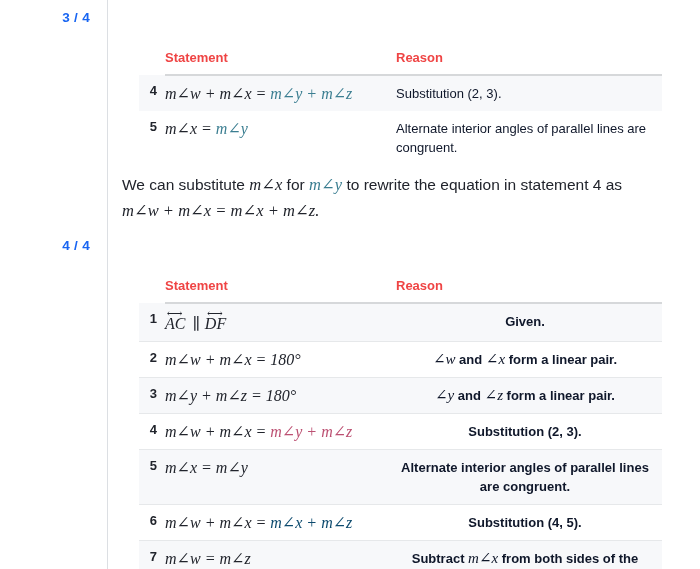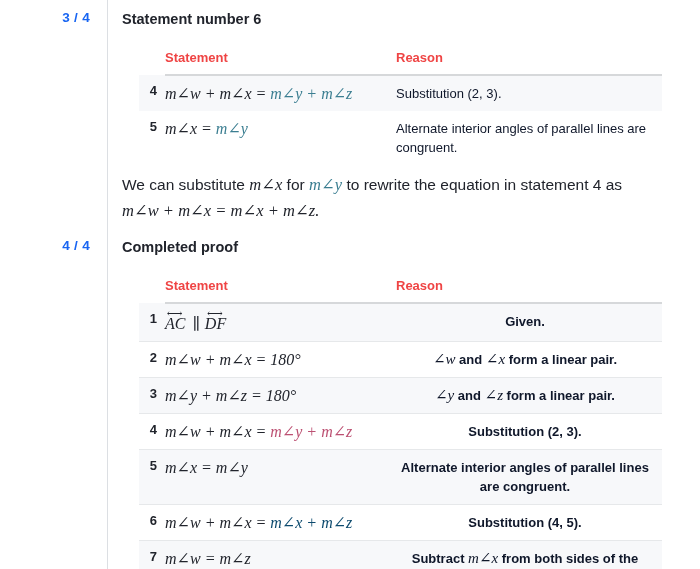--- a/index.html
+++ b/index.html
@@ -127,21 +127,20 @@
 <div class="page">
 
   <div class="rail">
     <div class="step-badge" id="step-3">3 / 4</div>
     <div class="step-badge" id="step-4">4 / 4</div>
   </div>
   <div class="rail-divider"></div>
 
   <div class="content">
 
-    <div class="section-heading" id="heading-statement-6">Statement number 6</div>
 
     <table class="proof-table" id="proof-table-1">
       <colgroup>
           <col class="c-num">
           <col class="c-stmt">
           <col class="c-reason">
         </colgroup>
       <thead>
         <tr>
           <th class="num-head"></th>
@@ -158,21 +157,20 @@
         <tr>
           <td class="num">5</td>
           <td class="stmt"><span>m∠x = </span><span class="blue">m∠y</span></td>
           <td class="reason">Alternate interior angles of parallel lines are congruent.</td>
         </tr>
       </tbody>
     </table>
 
     <div id="explain-paragraph"><span>We can substitute </span><span class="inline-math">m∠x</span><span> for </span><span class="inline-math blue">m∠y</span><span> to rewrite the equation in statement 4 as </span><span class="inline-math">m∠w + m∠x = m∠x + m∠z.</span></div>
 
-    <div class="section-heading" id="heading-completed">Completed proof</div>
 
     <table class="proof-table" id="proof-table-2">
       <colgroup>
           <col class="c-num">
           <col class="c-stmt">
           <col class="c-reason">
         </colgroup>
       <thead>
         <tr>
           <th class="num-head"></th>

